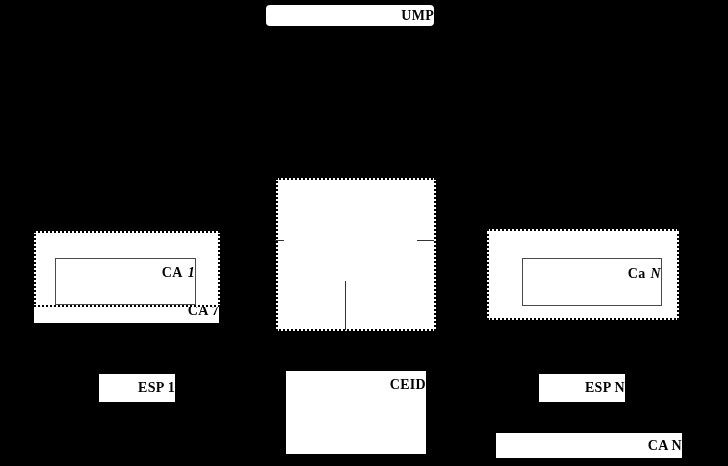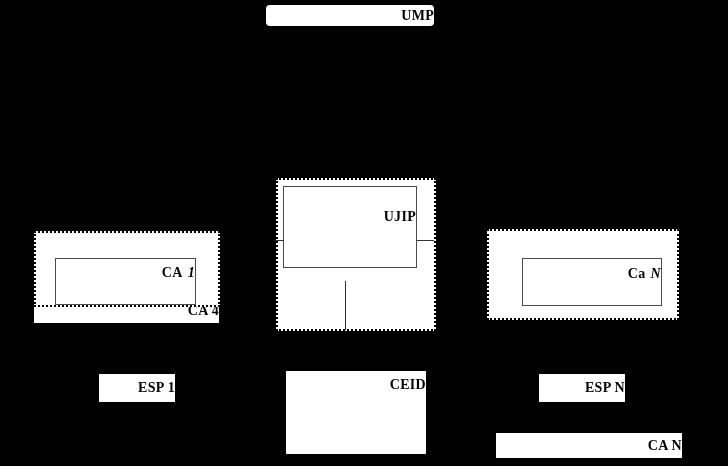--- a/index.html
+++ b/index.html
@@ -62,29 +62,26 @@
 </head>
 <body>
 
 <div class="stage">
 
   <div class="box ump">
     <span>UMP</span>
   </div>
 
   <div class="dashed ujip-outer"></div>
-  <div class="box inner top-align ujip-inner">
-    <span>UJIP</span>
-  </div>
   <div class="line conn-left"></div>
   <div class="line conn-right"></div>
   <div class="line conn-down"></div>
 
   <div class="box ca1-back">
-    <span>CA 4</span>
+    <span>CA 7</span>
   </div>
   <div class="dashed ca1-outer"></div>
   <div class="box inner top-align ca1-inner">
     <span>CA</span><span class="ital">1</span>
   </div>
 
   <div class="dashed can-outer"></div>
   <div class="box inner top-align can-inner">
     <span>Ca</span><span class="ital">N</span>
   </div>

